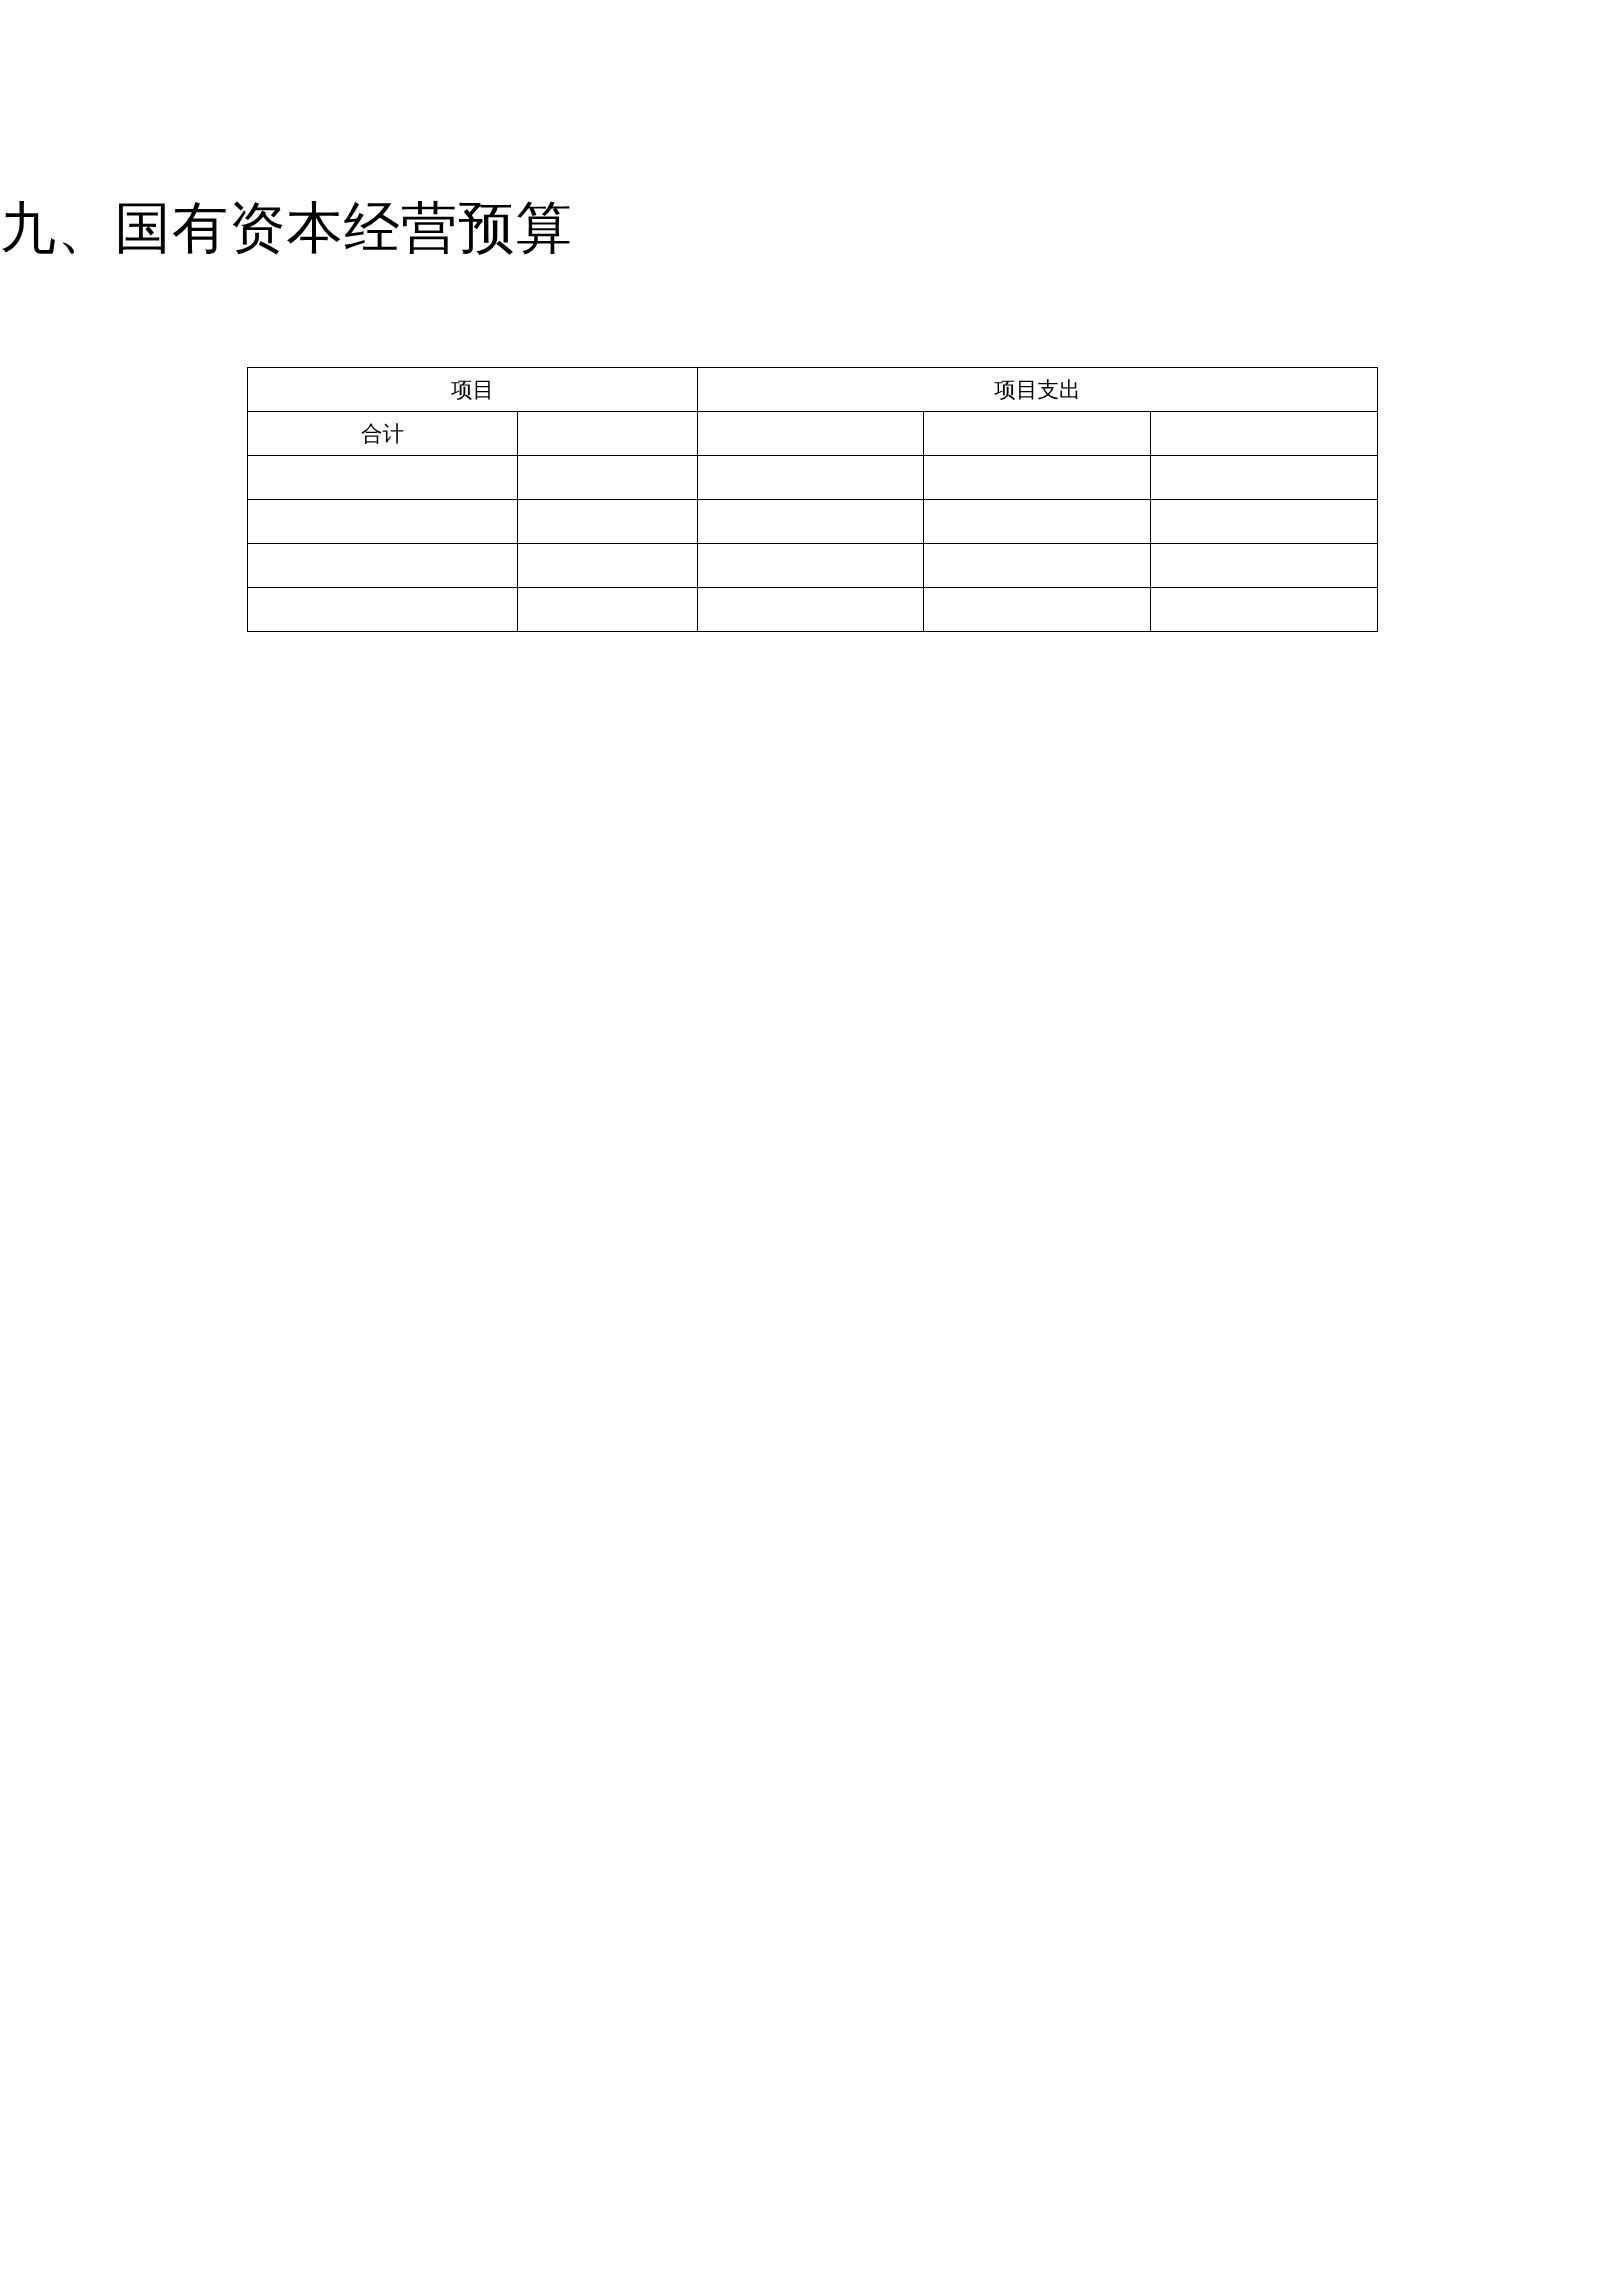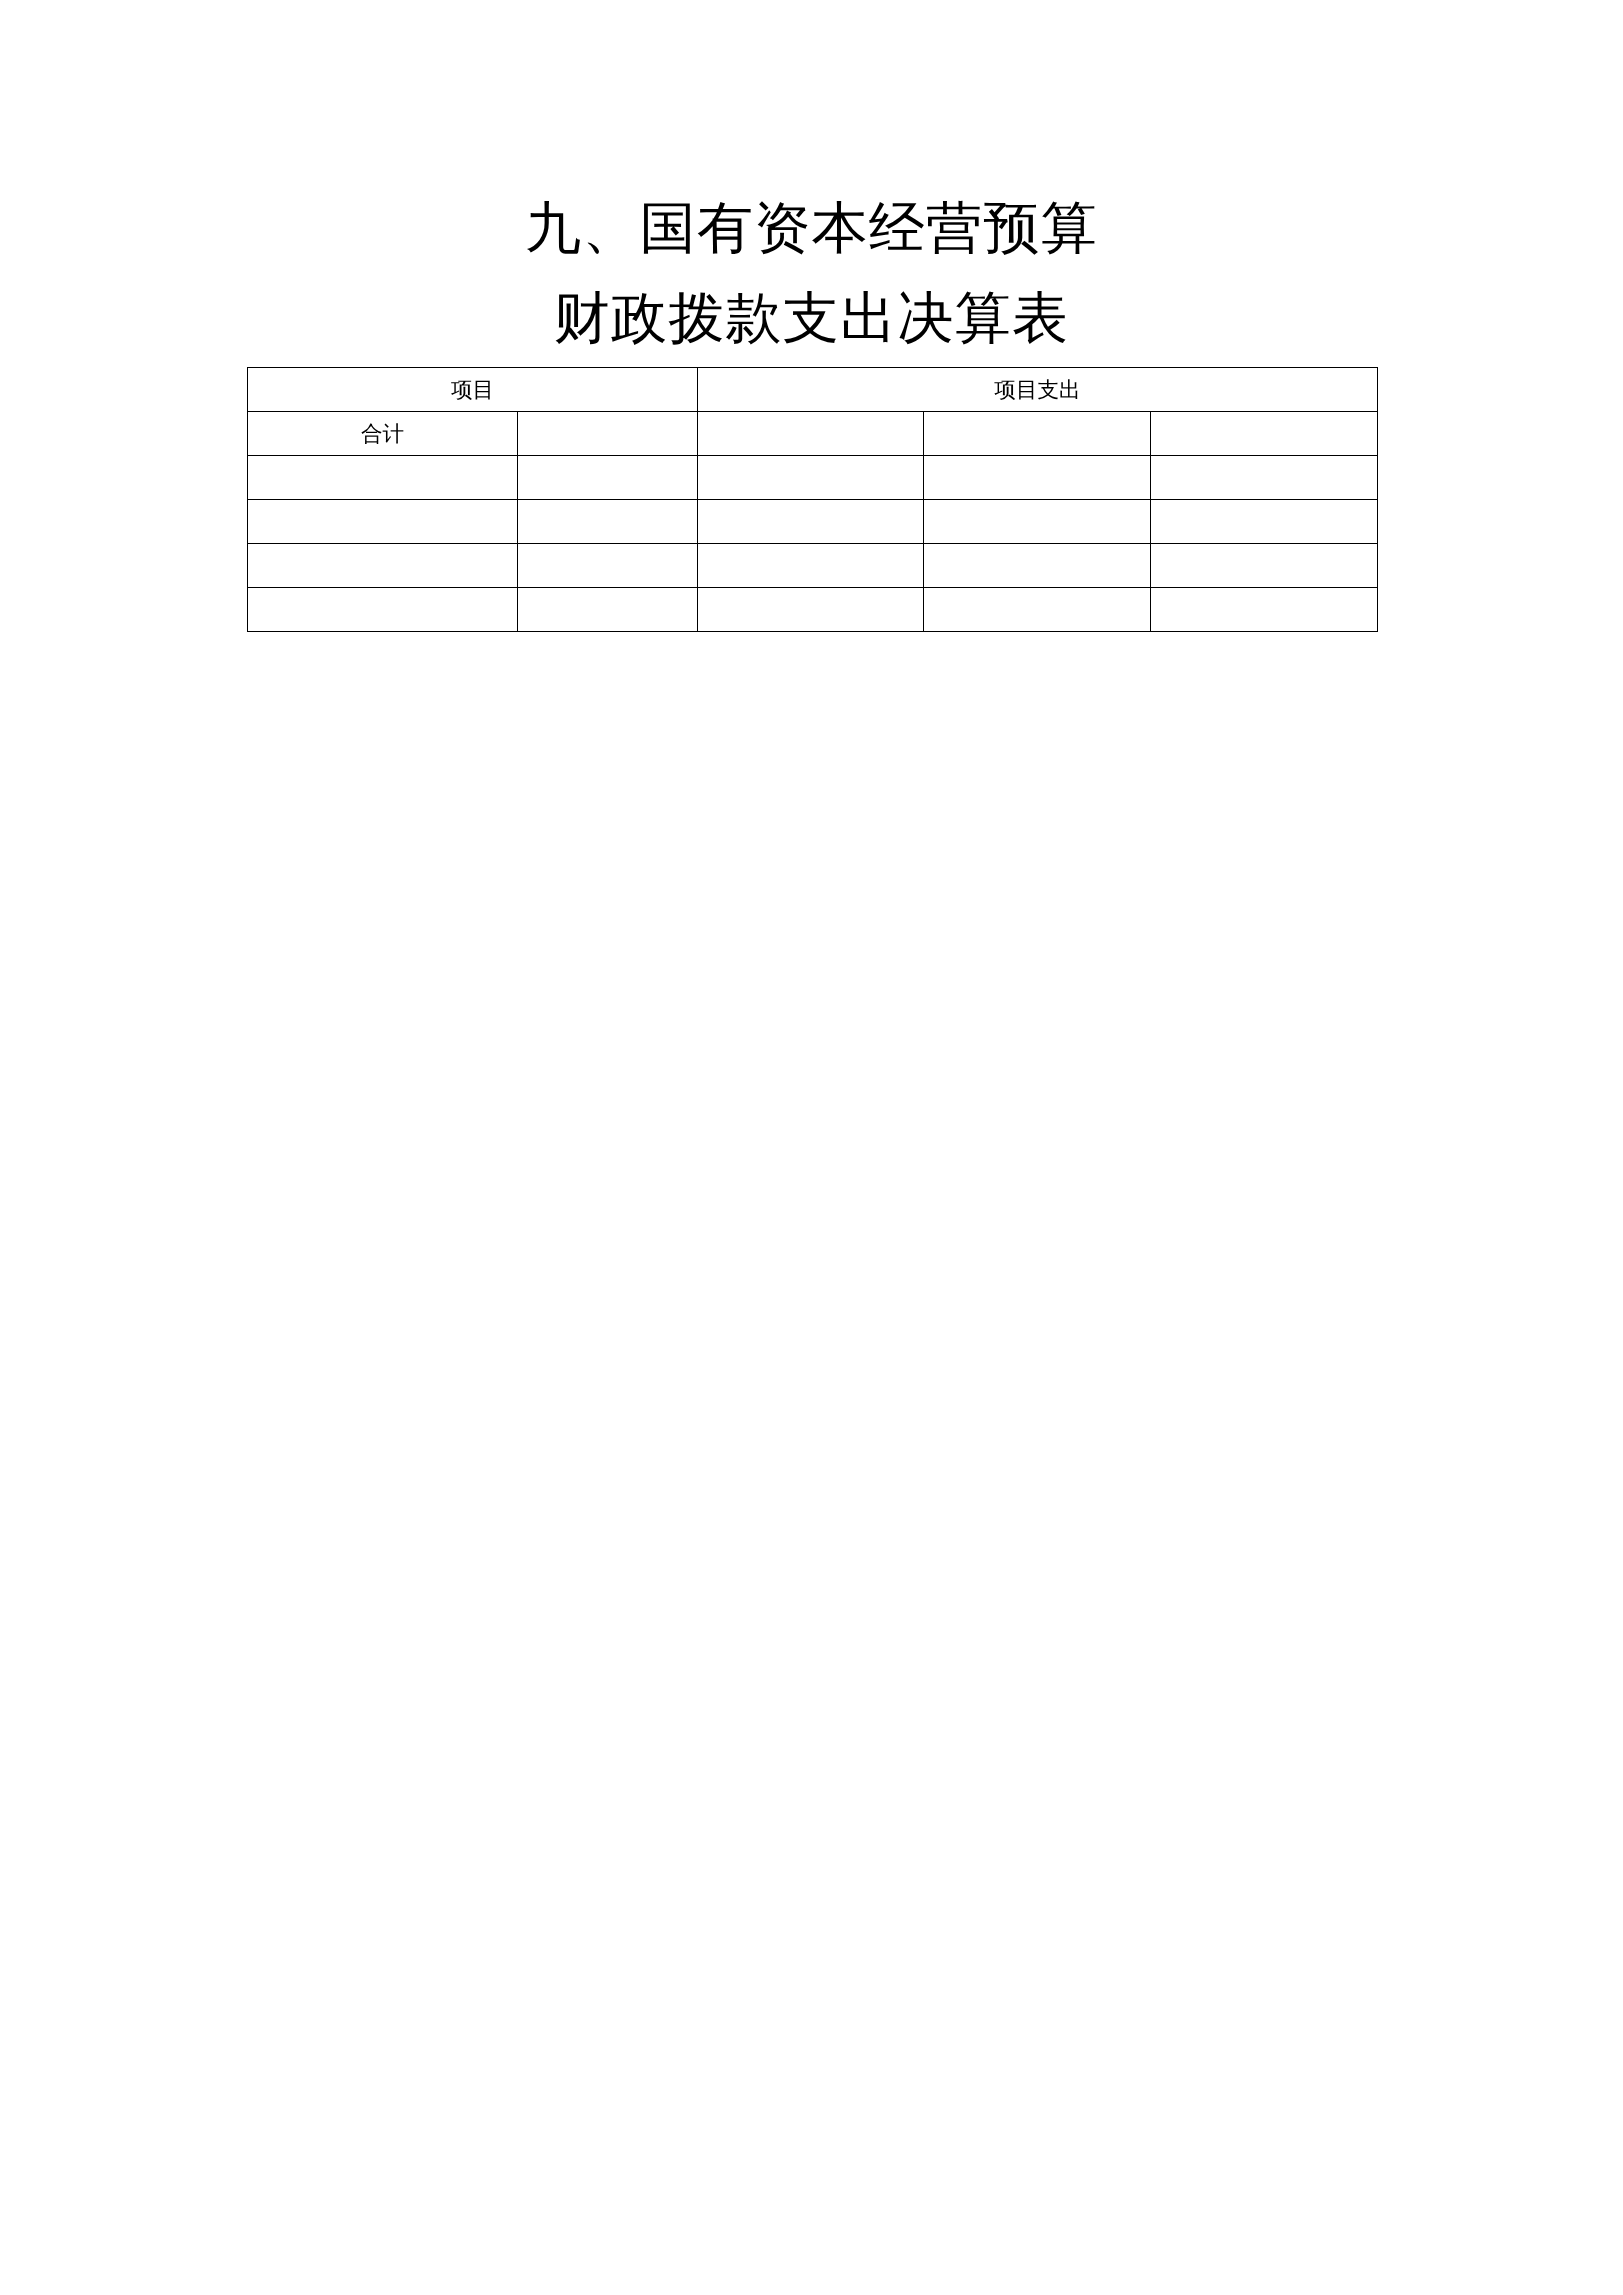--- a/index.html
+++ b/index.html
@@ -20,21 +20,20 @@
     left: 0;
     top: 0;
     width: 1623px;
     height: 2295px;
   }
   .title-block {
     position: absolute;
     left: 0;
     top: 183px;
     width: 1623px;
-    text-align: center;
   }
   .title-line {
     font-size: 56px;
     line-height: 90px;
     letter-spacing: 1.3px;
     font-weight: 400;
     font-family: "DejaVu Serif", "Liberation Serif", serif;
     white-space: nowrap;
   }
   .table-wrap {
@@ -67,21 +66,20 @@
   .col-d { width: 227px; }
   .col-e { width: 227px; }
 </style>
 </head>
 <body>
 
 <div class="page">
 
   <div class="title-block">
     <div class="title-line">九、国有资本经营预算</div>
-    <div class="title-line">财政拨款支出决算表</div>
   </div>
 
   <div class="table-wrap">
     <table class="decl">
       <colgroup>
         <col class="col-a">
           <col class="col-b">
           <col class="col-c">
           <col class="col-d">
           <col class="col-e">

